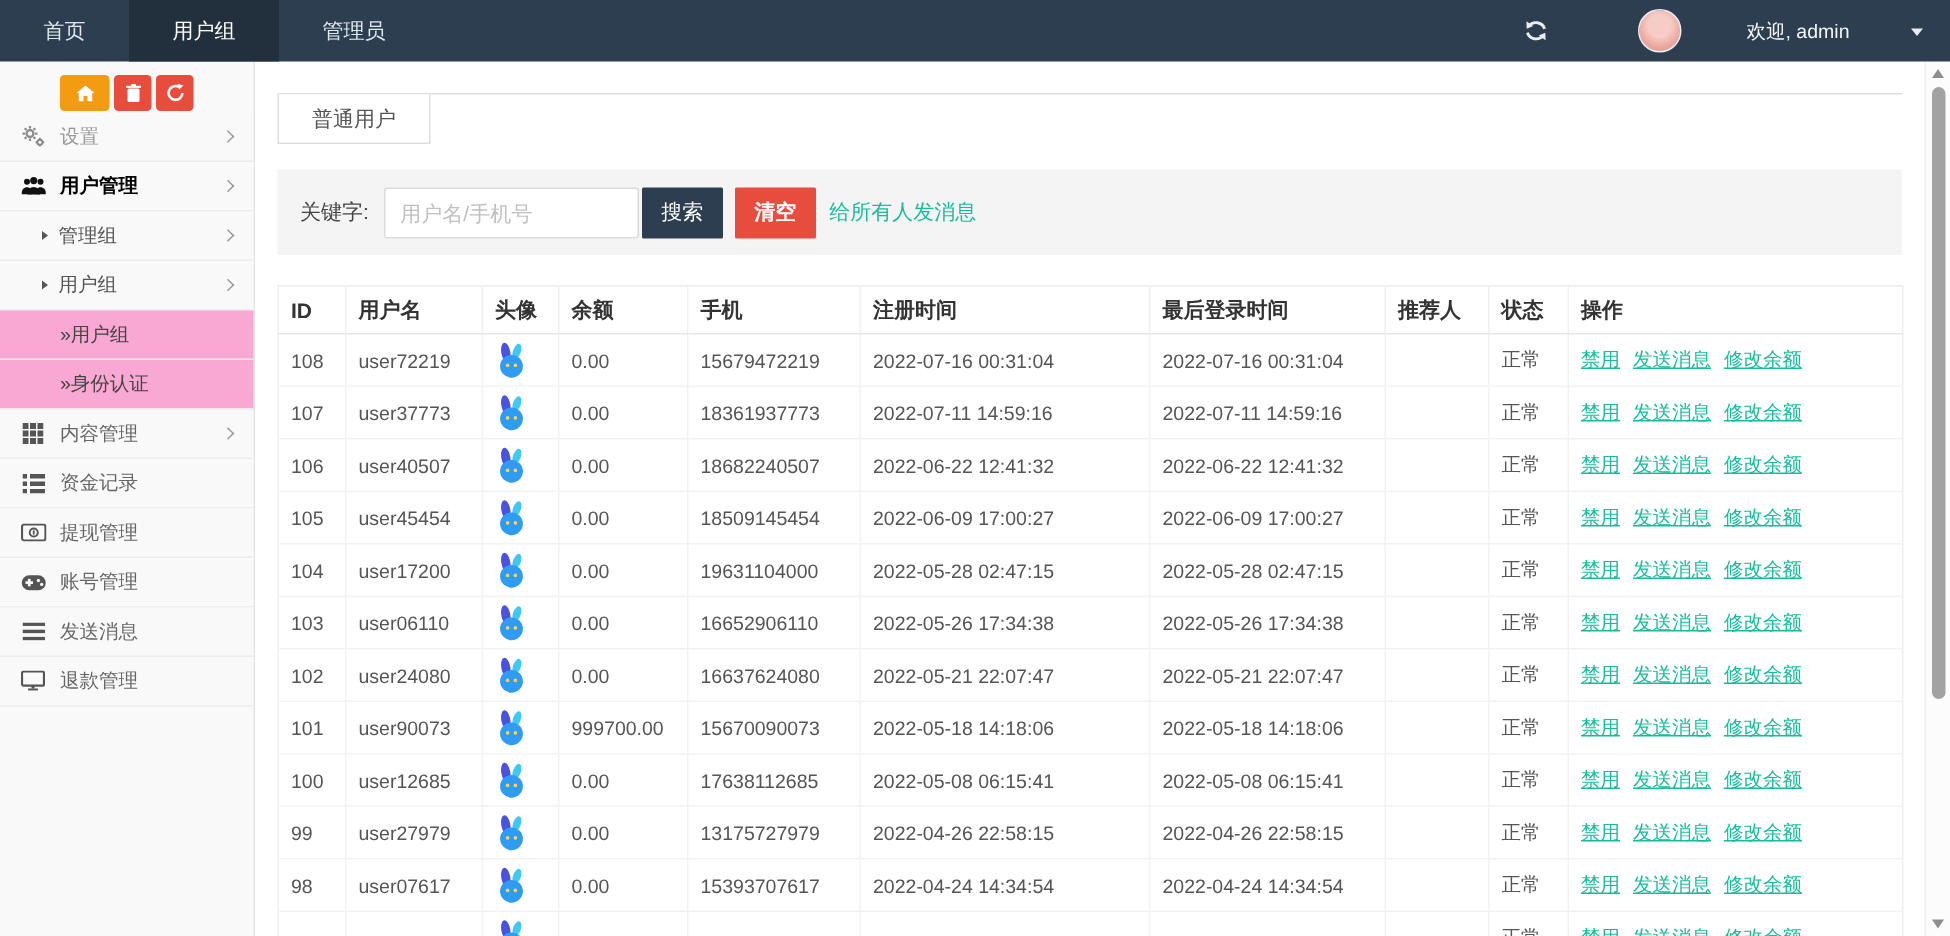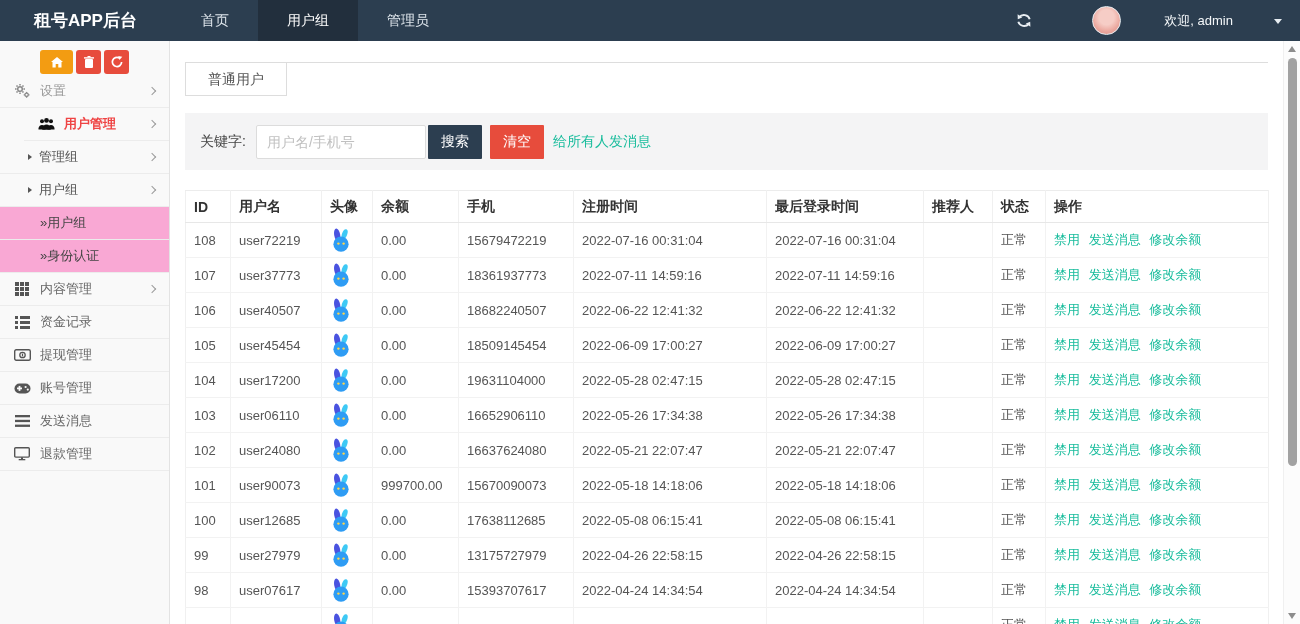--- a/index.html
+++ b/index.html
@@ -27,67 +27,66 @@
   .side-toolbar { height:34px; display:flex; align-items:center; justify-content:center; gap:3px; padding-top:8px; }
   .tbtn { height:24px; border:none; border-radius:3px; display:flex; align-items:center; justify-content:center; cursor:pointer; }
   .tbtn.home { width:33px; background:#f39c12; }
   .tbtn.red  { width:25px; background:#e74c3c; }
   .sitem { height:33px; display:flex; align-items:center; border-bottom:1px solid #ececec;
     font-size:13px; color:#666; cursor:pointer; position:relative; background:#f9f9f9; }
   .sitem.lvl0 { padding-left:13px;font-family:Liberation Serif, serif; }
   .sitem.lvl1 { padding-left:28px; color:#555; }
   .sitem.lvl2 { padding-left:40px; background:#f9a8d4; color:#444; }
   .sitem.muted { color:#999; }
-  .sitem.activebold { color:#ef4444; font-weight:bold;margin-left:24px; }
+  .sitem.activebold { color:#000000; font-weight:bold; }
   .sicon { width:18px; margin-right:9px; display:flex; justify-content:center; }
   .chev { position:absolute; right:14px; top:13px; width:6px; height:6px;
     border-top:1.6px solid #9a9a9a; border-right:1.6px solid #9a9a9a; transform:rotate(45deg); }
   .tri { width:0; height:0; border-left:4px solid #555; border-top:3.5px solid transparent;
     border-bottom:3.5px solid transparent; margin-right:7px; }
 
   
   .main { position:absolute; left:170px; top:41px; right:17px; bottom:0; background:#fff; padding:21px 15px 0 15px; }
   .tabbar { border-top:1px solid #ddd; height:33px; }
   .tab { display:inline-block; line-height:32px; padding:0 22px; background:#fff;
     border-left:1px solid #ddd; border-right:1px solid #ddd; border-bottom:1px solid #ddd;
     font-size:14px; color:#555; cursor:pointer; }
   .toolbar { margin-top:18px; height:57px; background:#f4f4f5; display:flex; align-items:center; padding-left:15px; }
   .kw-label { font-size:14px; color:#444; margin-right:10px; }
   .kw-input { width:170px; height:34px; border:1px solid #dcdcdc; border-radius:2px;
     padding:0 10px; font-size:14px; color:#444; background:#fff; outline:none; }
   .kw-input::placeholder { color:#c0c0c0; }
   .btn { height:34px; border:none; color:#fff; font-size:14px; padding:0 13px; cursor:pointer; border-radius:1px; }
   .btn-search { background:#2c3e50; margin-left:2px; }
-  .btn-clear { background:#e74c3c; margin-left:8px; }
+  .btn-clear { background:#e74c3c; margin-left:8px;font-weight:bold; }
   .broadcast { color:#18bc9c; font-size:14px; margin-left:9px; text-decoration:none; cursor:pointer; }
 
   
   table.users { margin-top:20px; border-collapse:collapse; table-layout:fixed; width:1083px;
     border-left:1px solid #f0f0f0; border-right:1px solid #f0f0f0; border-top:1px solid #ececec; }
   .users th { height:32px; font-size:14px; font-weight:bold; color:#333; text-align:left;
     padding:0 8px; border-right:1px solid #f0f0f0; border-bottom:1px solid #e7e7e7; background:#fff; }
   .users td { height:35px; font-size:13px; color:#555; padding:0 8px;
     border-right:1px solid #f2f2f2; border-bottom:1px solid #f2f2f2; overflow:hidden; white-space:nowrap; }
   .users th:last-child, .users td:last-child { border-right:1px solid #f0f0f0; }
-  .act-link { color:#18bc9c; margin-right:5px; cursor:pointer; }
+  .act-link { color:#18bc9c; text-decoration:underline; margin-right:5px; cursor:pointer; }
   .rabbit { vertical-align:middle; display:inline-block; }
 
   
   .scrollbar { position:absolute; right:0; top:41px; width:17px; bottom:0; background:#fcfcfc; border-left:1px solid #f0f0f0; }
   .sb-up { position:absolute; top:5px; left:4px; width:0; height:0;
     border-left:4.5px solid transparent; border-right:4.5px solid transparent; border-bottom:6px solid #8d8d8d; }
   .sb-down { position:absolute; bottom:5px; left:4px; width:0; height:0;
     border-left:4.5px solid transparent; border-right:4.5px solid transparent; border-top:6px solid #8d8d8d; }
   .sb-thumb { position:absolute; top:17px; left:4px; width:9px; height:408px; background:#a2a2a2; border-radius:5px; }
 </style>
 </head>
 <body>
 
 <div class="navbar">
-  <div class="brand">租号APP后台</div>
   <div class="navitem">首页</div>
   <div class="navitem active">用户组</div>
   <div class="navitem">管理员</div>
   <div class="nav-right">
     <span class="nav-refresh">
       <svg width="16" height="15" viewBox="0 0 16 15">
         <path d="M13.7 6.2 A6 5.6 0 0 0 3.2 4.2" fill="none" stroke="#e9eef3" stroke-width="1.9"></path>
         <polygon points="1.6,1.2 1.8,6.2 6.2,4.4" fill="#e9eef3"></polygon>
         <path d="M2.3 8.8 A6 5.6 0 0 0 12.8 10.8" fill="none" stroke="#e9eef3" stroke-width="1.9"></path>
         <polygon points="14.4,13.8 14.2,8.8 9.8,10.6" fill="#e9eef3"></polygon>

